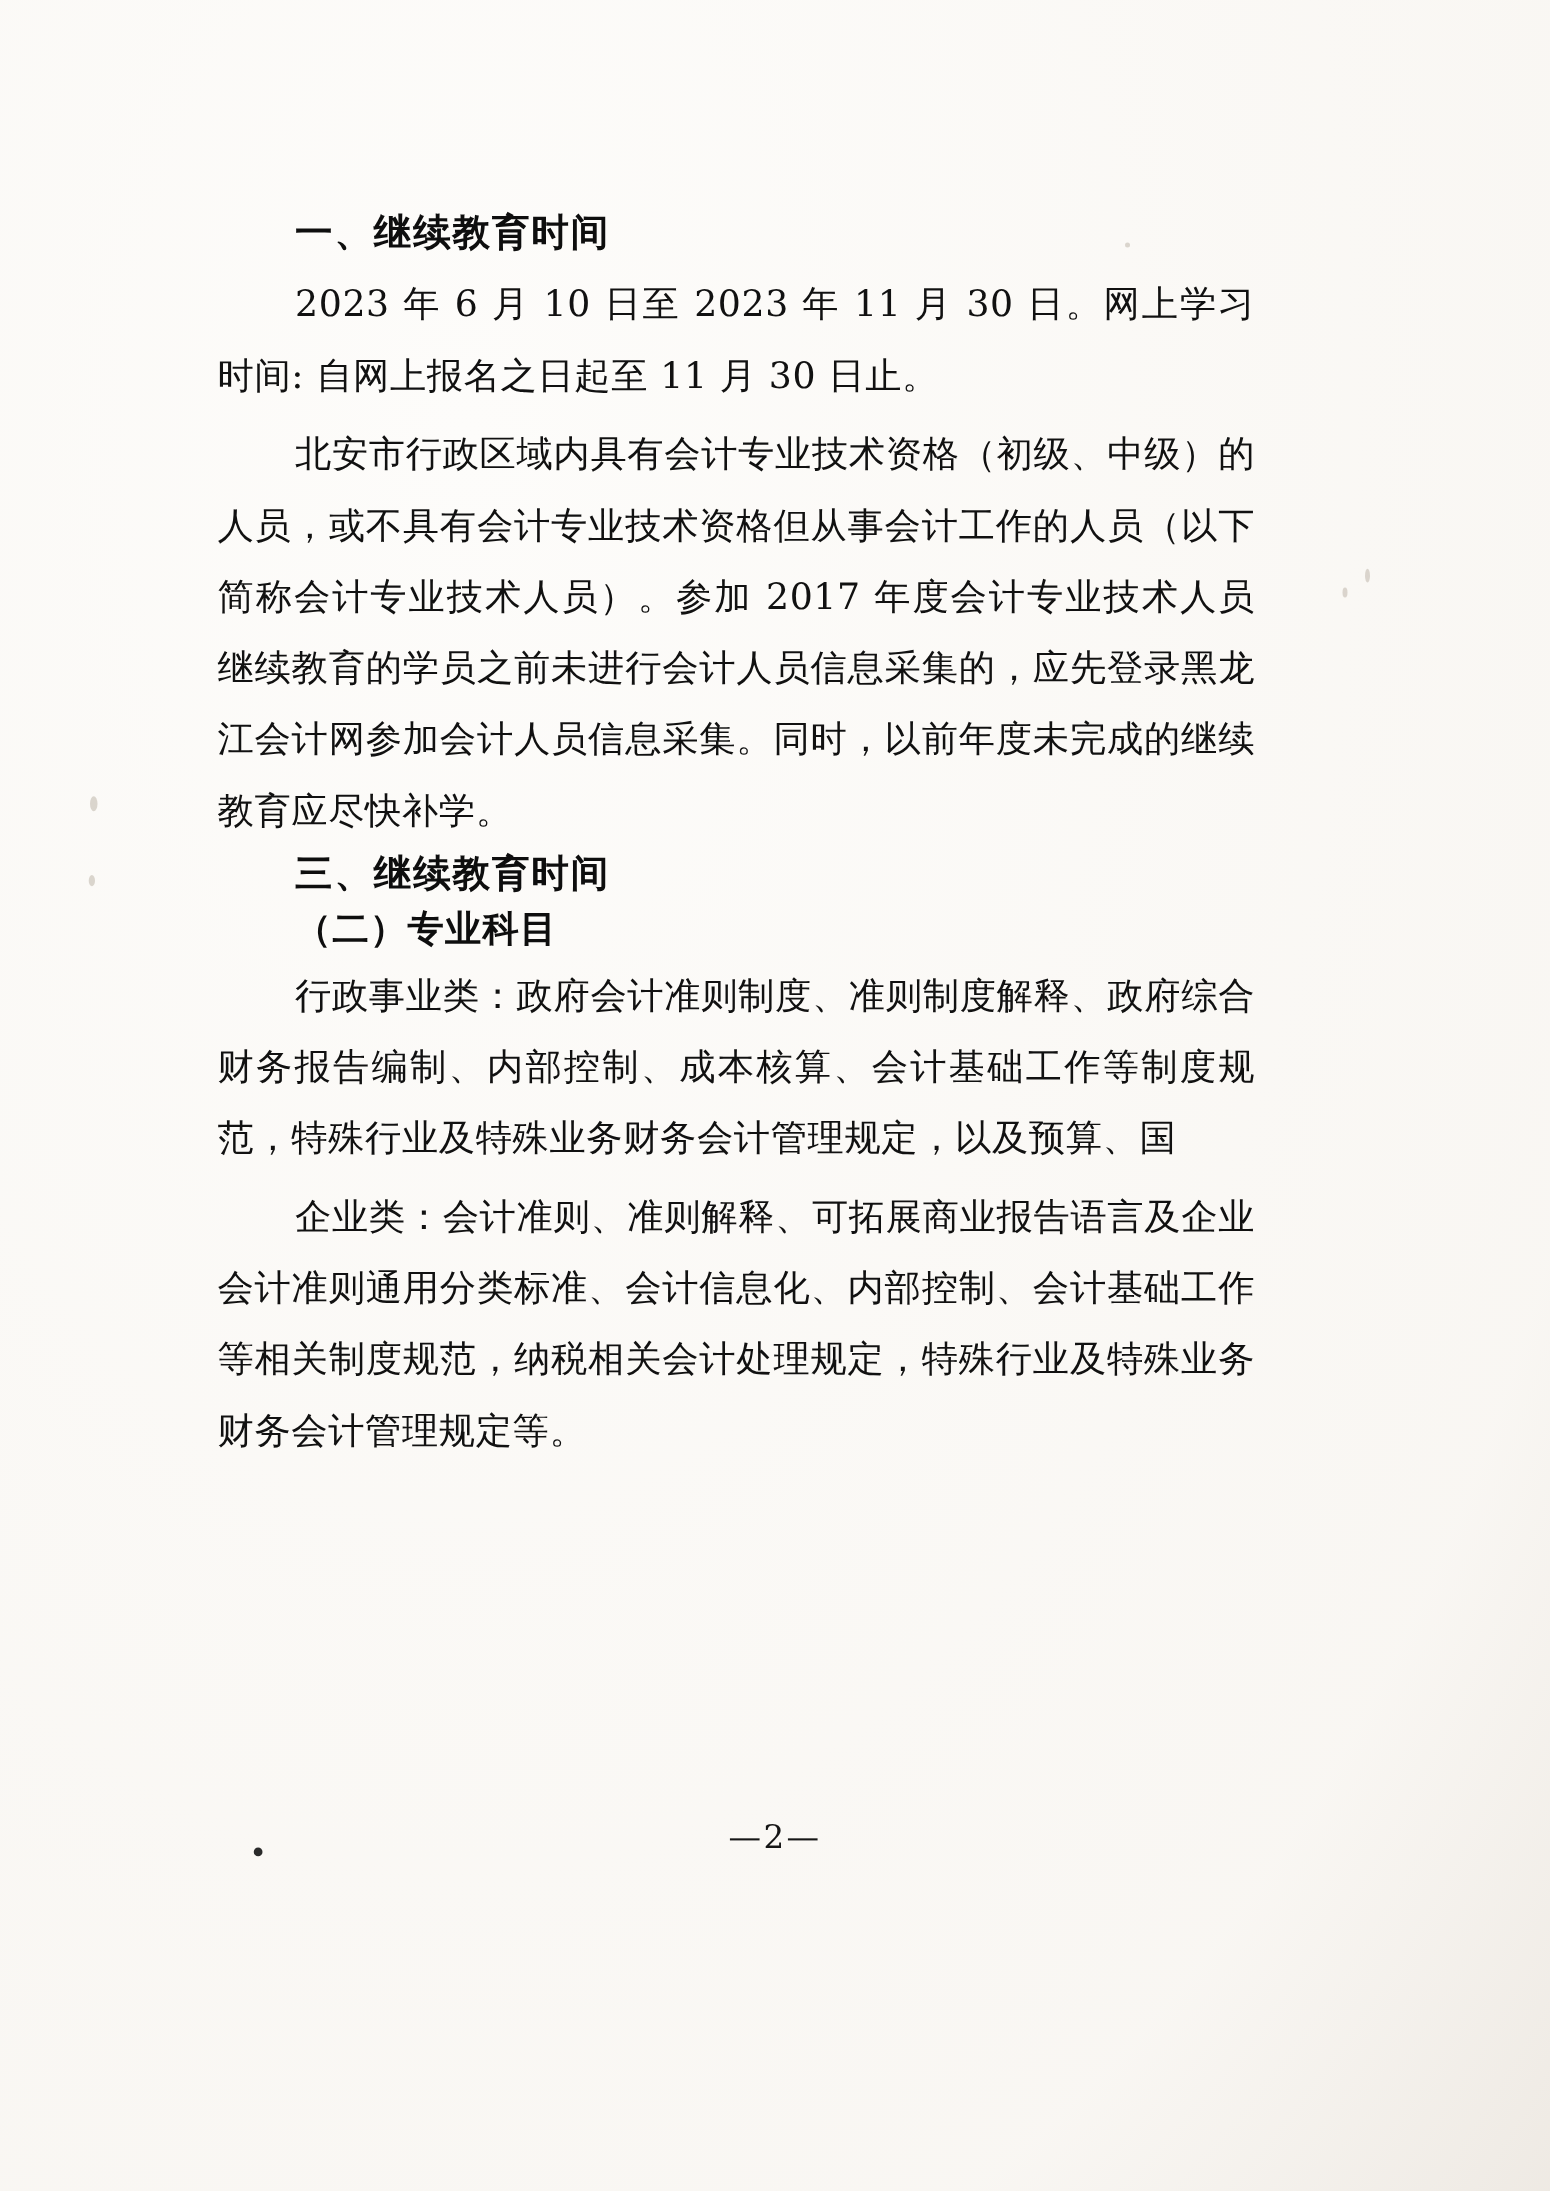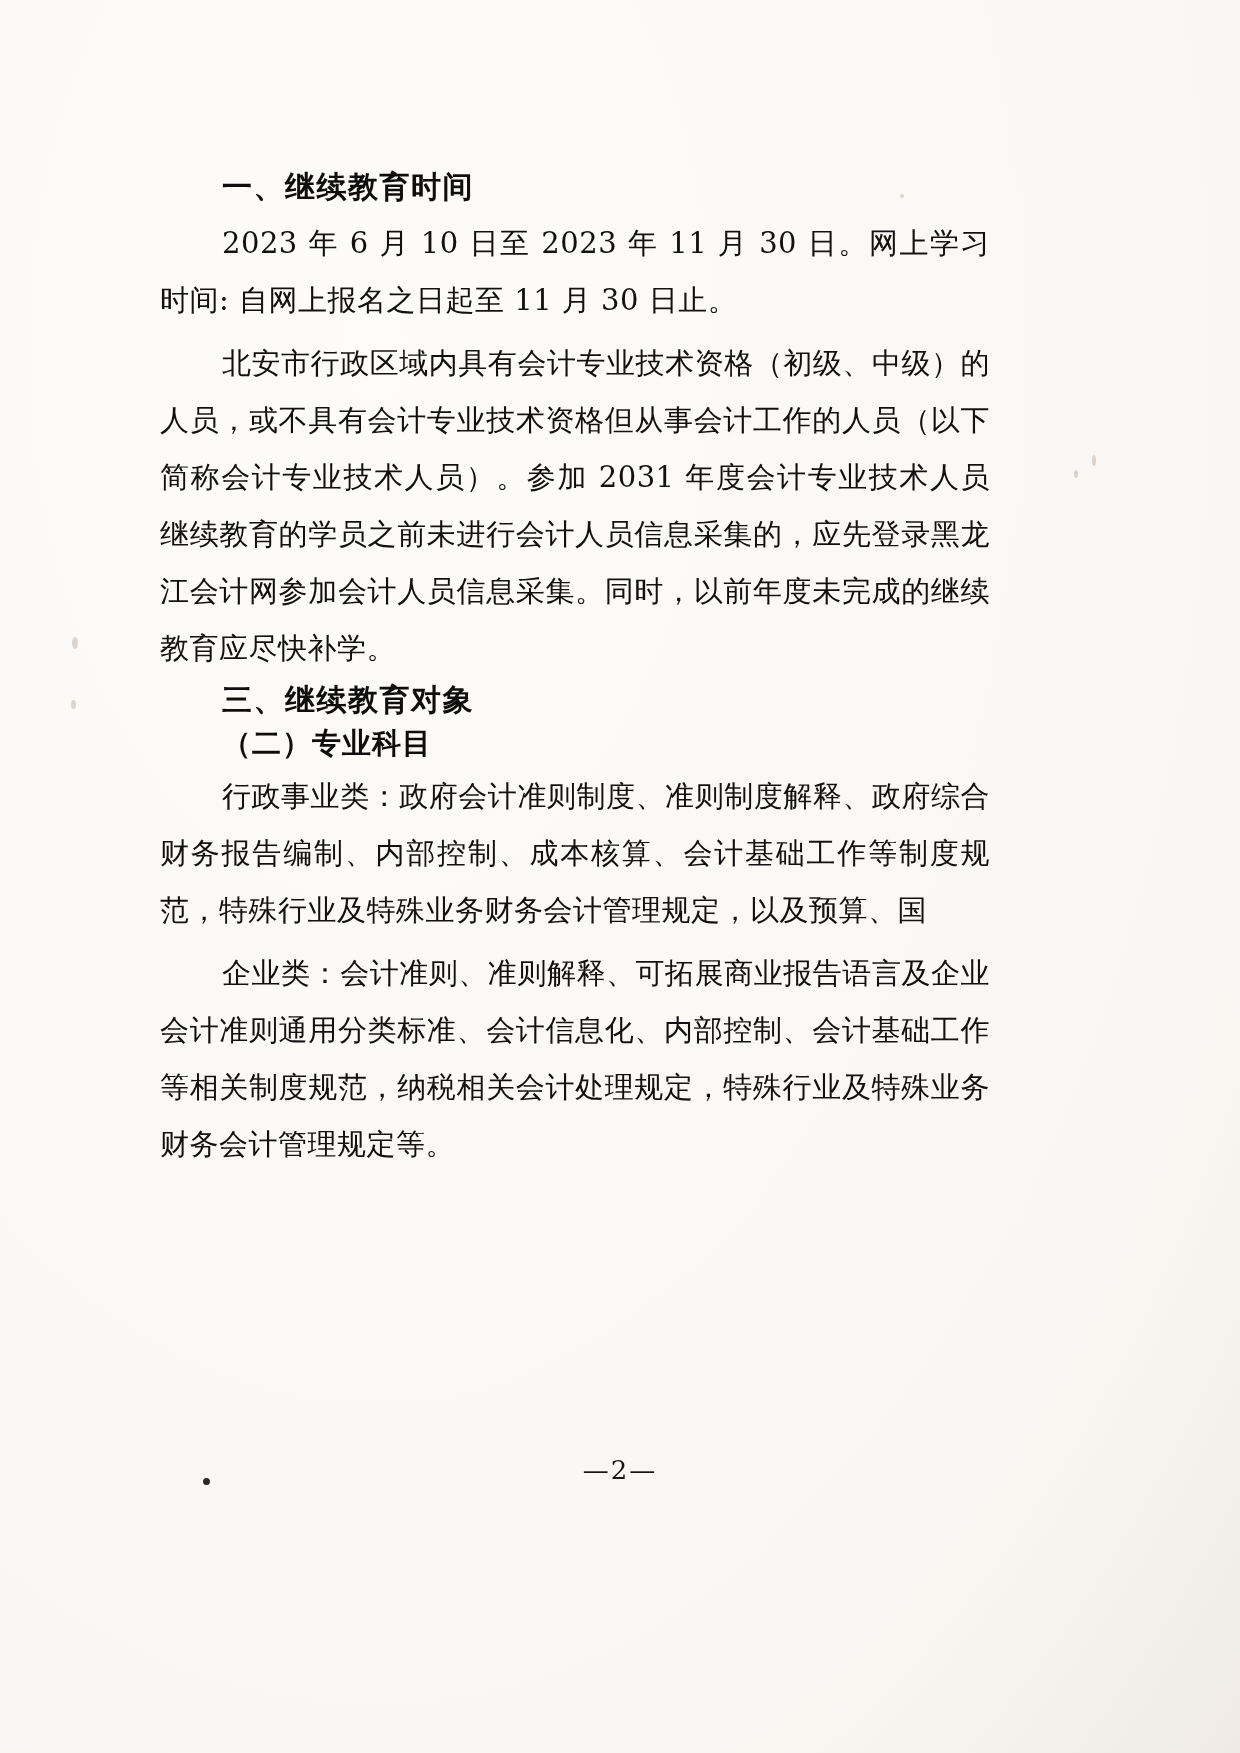--- a/index.html
+++ b/index.html
@@ -26,21 +26,21 @@
     pointer-events: none;
   }
   .speck {
     position: absolute;
     background: #cfc8bf;
     border-radius: 50%;
     opacity: 0.75;
   }
   .content {
     position: absolute;
-    left: 160px;
+    left: 174px;
     top: 170px;
     width: 830px;
   }
   .h-sec {
     font-family: "DejaVu Sans", "Liberation Sans", sans-serif;
     font-weight: 700;
     font-size: 30px;
     line-height: 1.15;
     letter-spacing: 1.5px;
     margin: 0 0 10px 0;
@@ -100,23 +100,23 @@
   <div class="speck" style="left:71px;  top:700px;  width:5px; height:9px;"></div>
   <div class="speck" style="left:1092px; top:455px; width:4px; height:11px;"></div>
   <div class="speck" style="left:1074px; top:470px; width:4px; height:8px;"></div>
   <div class="speck" style="left:900px;  top:194px; width:4px; height:4px;"></div>
 
   <div class="content">
 
     <h2 class="h-sec">一、继续教育时间</h2>
     <p class="para">2023 年 6 月 10 日至 2023 年 11 月 30 日。网上学习时间: 自网上报名之日起至 11 月 30 日止。</p>
 
-    <p class="para">北安市行政区域内具有会计专业技术资格（初级、中级）的人员，或不具有会计专业技术资格但从事会计工作的人员（以下简称会计专业技术人员）。参加 2031 年度会计专业技术人员继续教育的学员之前未进行会计人员信息采集的，应先登录黑龙江会计网参加会计人员信息采集。同时，以前年度未完成的继续教育应尽快补学。</p>
+    <p class="para">北安市行政区域内具有会计专业技术资格（初级、中级）的人员，或不具有会计专业技术资格但从事会计工作的人员（以下简称会计专业技术人员）。参加 2017 年度会计专业技术人员继续教育的学员之前未进行会计人员信息采集的，应先登录黑龙江会计网参加会计人员信息采集。同时，以前年度未完成的继续教育应尽快补学。</p>
 
-    <h2 class="h-sec">三、继续教育对象</h2>
+    <h2 class="h-sec">三、继续教育时间</h2>
 
 
     <h3 class="h-sub">（二）专业科目</h3>
     <p class="para">行政事业类：政府会计准则制度、准则制度解释、政府综合财务报告编制、内部控制、成本核算、会计基础工作等制度规范，特殊行业及特殊业务财务会计管理规定，以及预算、国</p>
     <p class="para">企业类：会计准则、准则解释、可拓展商业报告语言及企业会计准则通用分类标准、会计信息化、内部控制、会计基础工作等相关制度规范，纳税相关会计处理规定，特殊行业及特殊业务财务会计管理规定等。</p>
 
   </div>
 
   <div class="footer-dot"></div>
   <div class="footer">—2—</div>

